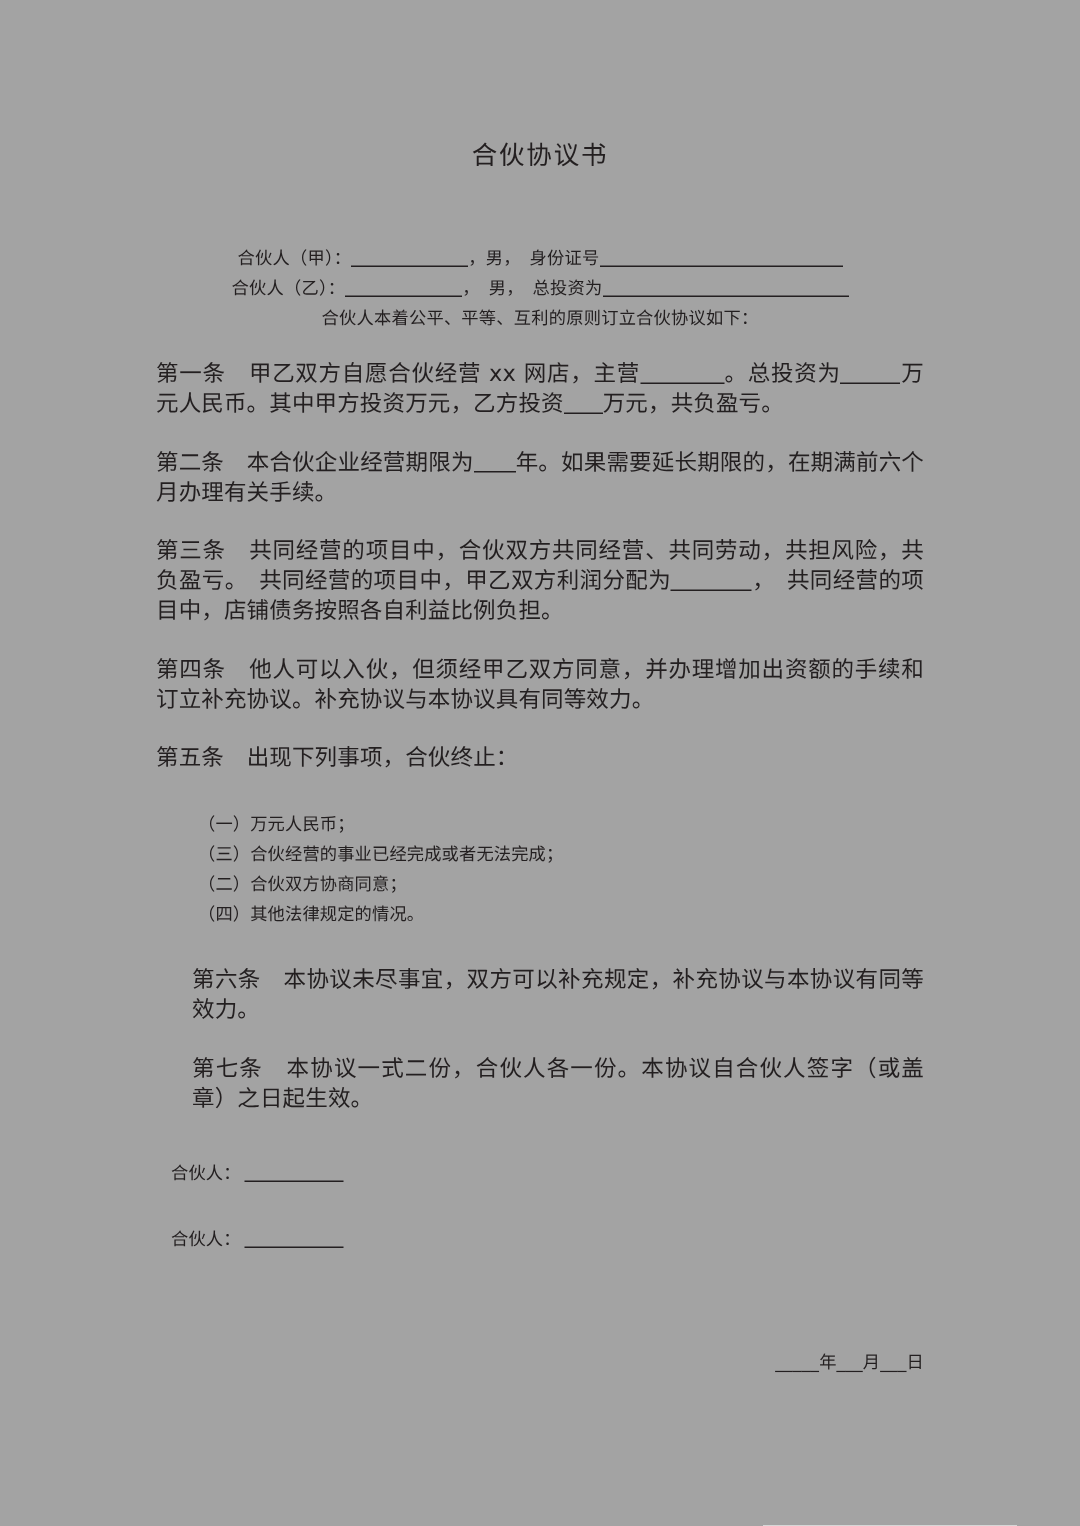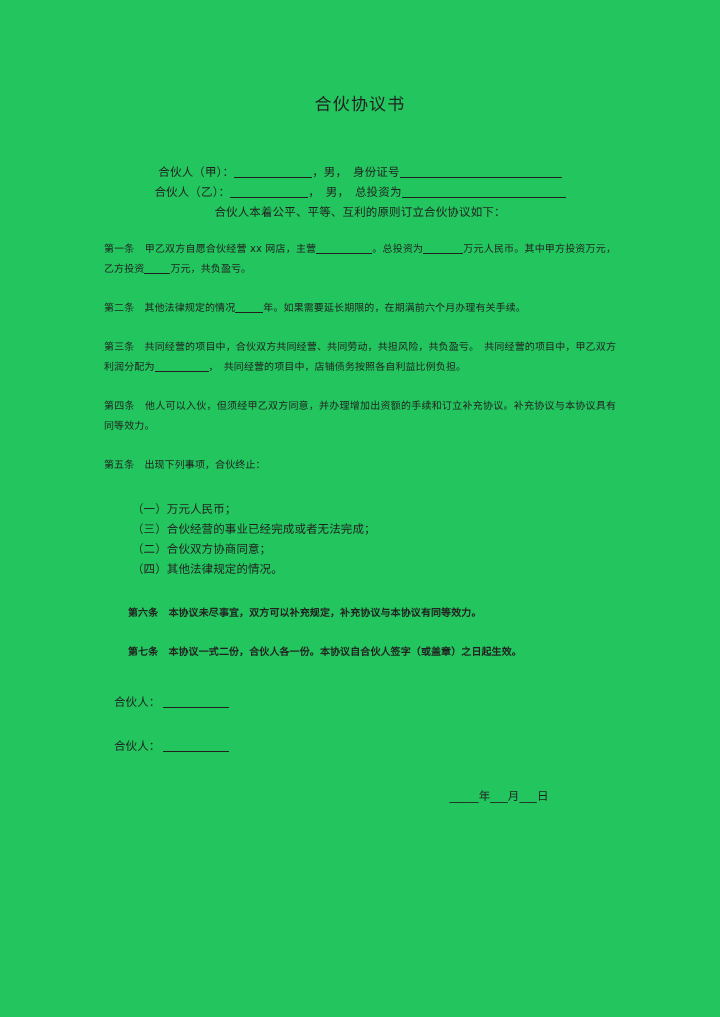--- a/index.html
+++ b/index.html
@@ -12,21 +12,21 @@
     width: 720px;
     height: 1017px;
     font-family: "DejaVu Sans", "Liberation Sans", sans-serif;
     color: #231f20;
     -webkit-font-smoothing: antialiased;
   }
   .page {
     position: relative;
     width: 720px;
     height: 1017px;
-    background: #22c55e;
+    background: #a3a3a3;
     box-sizing: border-box;
     padding: 0;
     overflow: hidden;
   }
   .doc-body {
     position: absolute;
     left: 104px;
     top: 86px;
     width: 512px;
   }
@@ -48,21 +48,21 @@
     text-align: center;
   }
   .line {
     font-size: 11.5px;
     line-height: 20px;
     letter-spacing: 0.15px;
     color: #231f20;
     white-space: nowrap;
   }
   .para {
-    font-size: 10px;
+    font-size: 15px;
     line-height: 20px;
     letter-spacing: 0.1px;
     color: #231f20;
     text-align: justify;
     margin: 0;
   }
   .gap-md { height: 17px; }
   .gap-lg { height: 19px; }
   .gap-xl { height: 24px; }
   .gap-xxl { height: 30px; }
@@ -91,38 +91,38 @@
   .sub-item {
     font-size: 11.5px;
     line-height: 20px;
     letter-spacing: 0.1px;
     padding-left: 28px;
     color: #231f20;
     white-space: nowrap;
   }
   .indent-article {
     padding-left: 24px;
-    font-weight: bold;
   }
   .sign-line {
     font-size: 11.5px;
     line-height: 20px;
     letter-spacing: 0.1px;
     padding-left: 10px;
     color: #231f20;
     white-space: nowrap;
   }
   .date-line {
     font-size: 11.5px;
     line-height: 20px;
     letter-spacing: 0.1px;
-    text-align: center;
+    text-align: right;
     padding-left: 278px;
     color: #231f20;
     white-space: nowrap;
+    margin-top: 32px;
   }
 </style>
 </head>
 <body>
 
 <div class="page">
   <div class="doc-body">
 
     <h1 class="doc-title">合伙协议书</h1>
 
@@ -133,21 +133,21 @@
       <div class="line"><span>合伙人（乙）：</span><span class="blank b-name"></span><span>，　男，　总投资为</span><span class="blank b-id2"></span></div>
       <div class="line">合伙人本着公平、平等、互利的原则订立合伙协议如下：</div>
     </div>
 
     <div class="gap-md"></div>
 
     <p class="para"><span>第一条</span>　<span>甲乙双方自愿合伙经营 xx 网店，主营</span><span class="blank b-biz"></span><span>。总投资为</span><span class="blank b-total"></span><span>万元人民币。其中甲方投资万元，乙方投资</span><span class="blank b-invest"></span><span>万元，共负盈亏。</span></p>
 
     <div class="gap-lg"></div>
 
-    <p class="para"><span>第二条</span>　<span>其他法律规定的情况</span><span class="blank b-year"></span><span>年。如果需要延长期限的，在期满前六个月办理有关手续。</span></p>
+    <p class="para"><span>第二条</span>　<span>本合伙企业经营期限为</span><span class="blank b-year"></span><span>年。如果需要延长期限的，在期满前六个月办理有关手续。</span></p>
 
     <div class="gap-lg"></div>
 
     <p class="para"><span>第三条</span>　<span>共同经营的项目中，合伙双方共同经营、共同劳动，共担风险，共负盈亏。　共同经营的项目中，甲乙双方利润分配为</span><span class="blank b-profit"></span><span>，　共同经营的项目中，店铺债务按照各自利益比例负担。</span></p>
 
     <div class="gap-lg"></div>
 
     <p class="para"><span>第四条</span>　<span>他人可以入伙，但须经甲乙双方同意，并办理增加出资额的手续和订立补充协议。补充协议与本协议具有同等效力。</span></p>
 
     <div class="gap-lg"></div>

